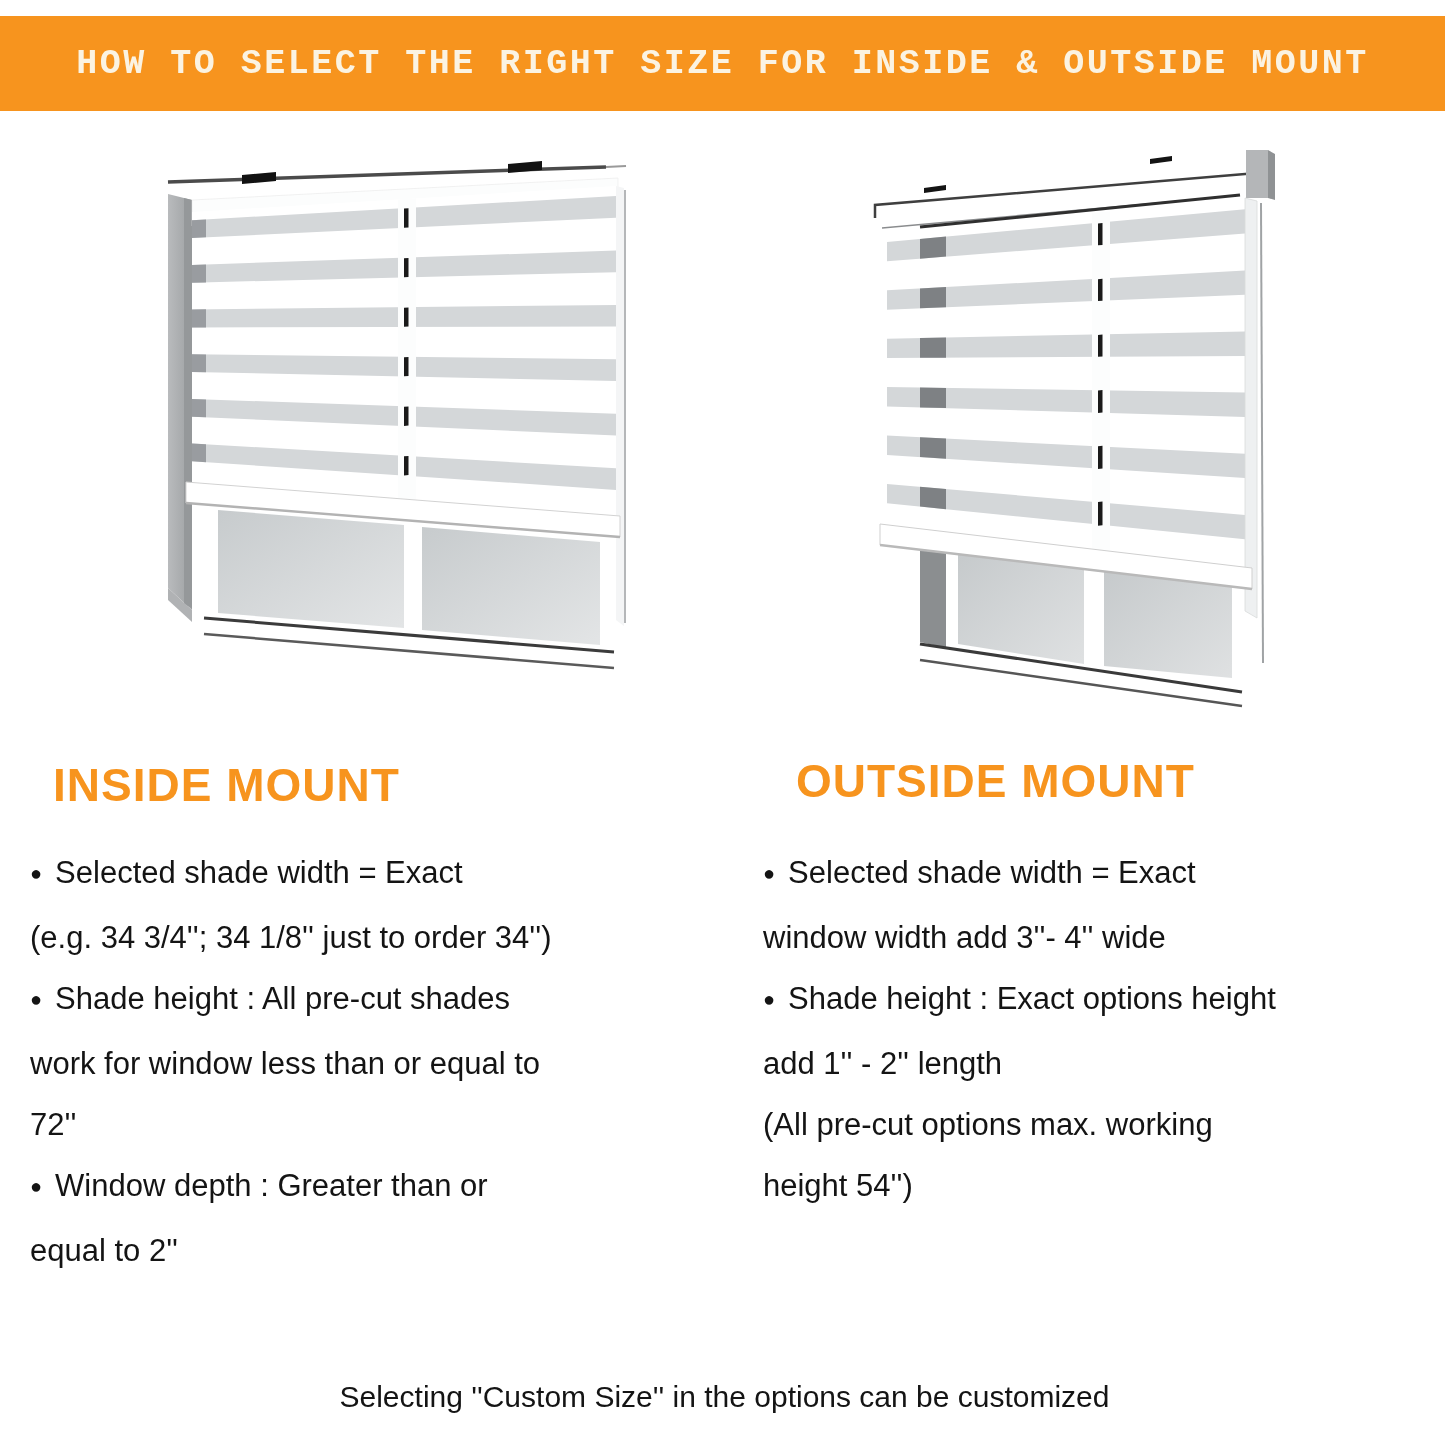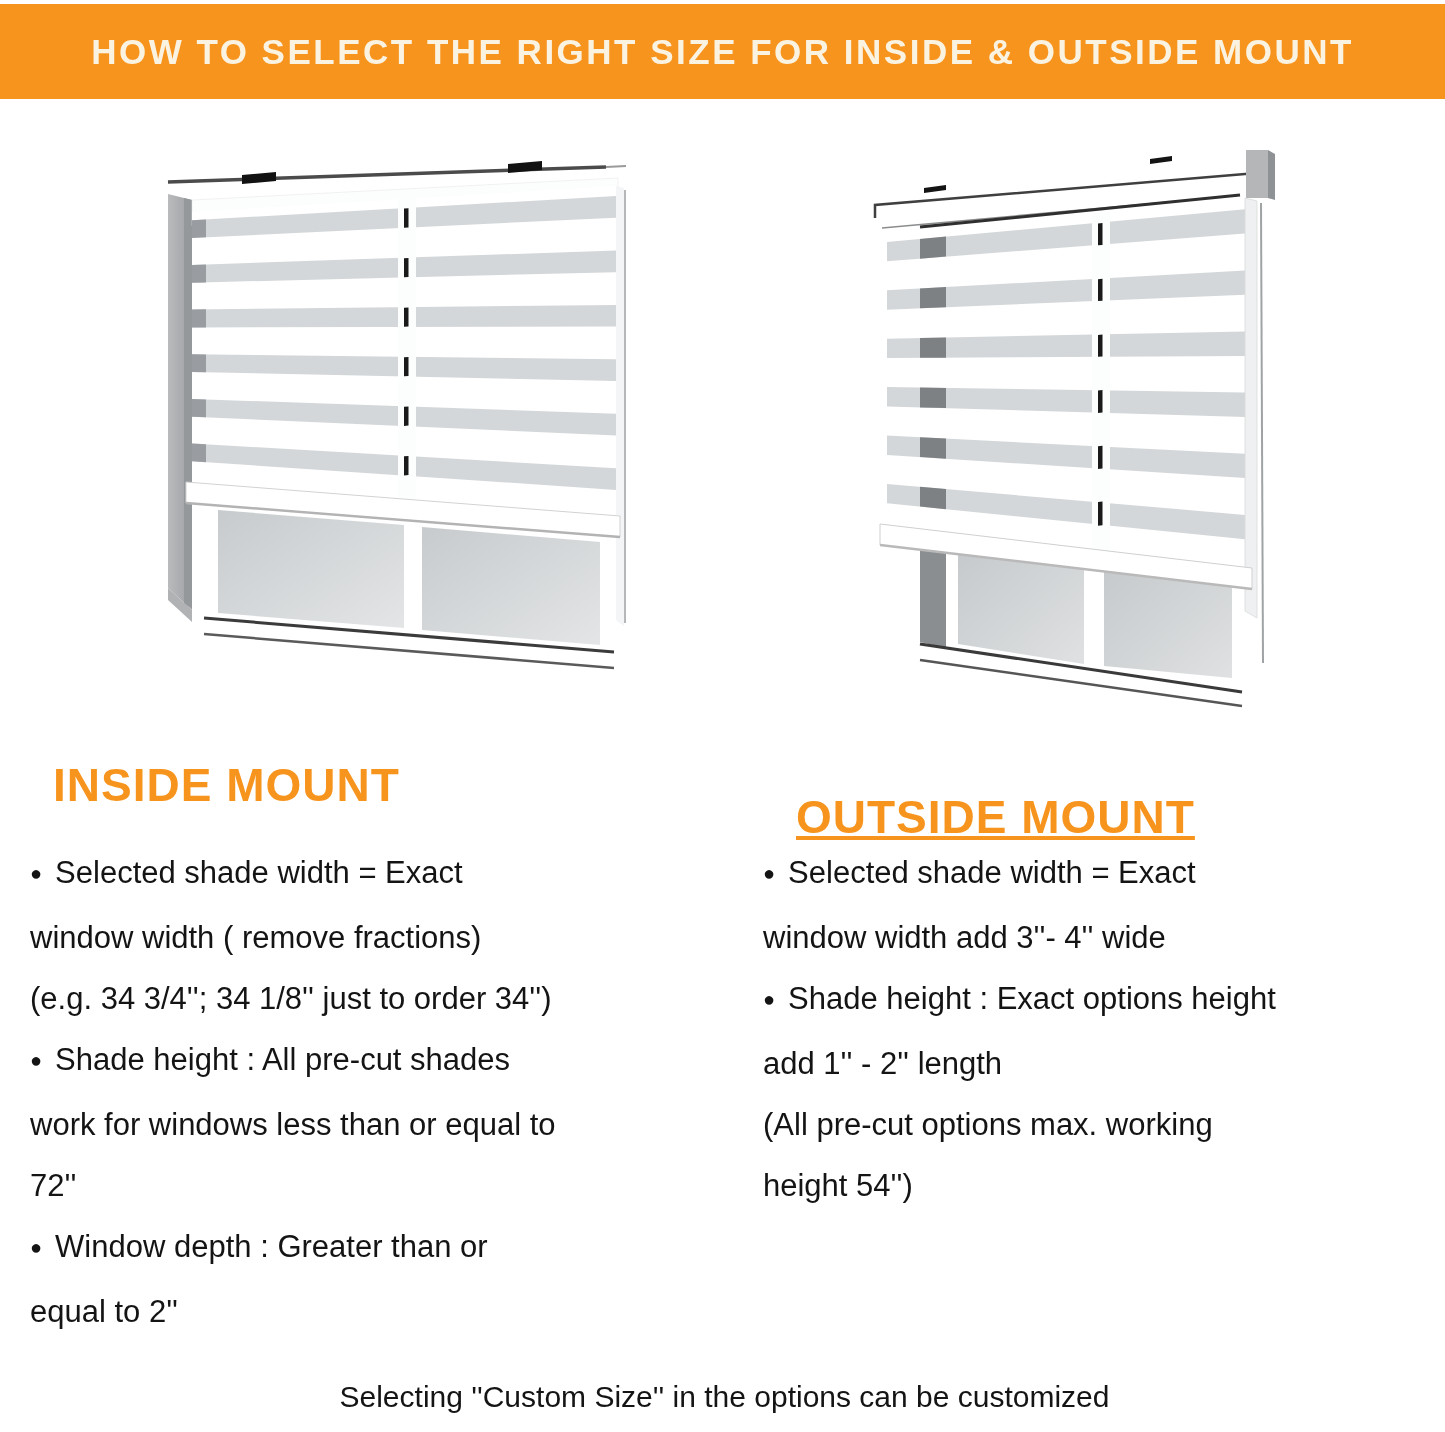--- a/index.html
+++ b/index.html
@@ -2,39 +2,39 @@
 <html><head>
 <meta charset="utf-8">
 <style>
   html,body{margin:0;padding:0;}
   body{
     width:1445px;height:1432px;position:relative;overflow:hidden;
     background:#ffffff;font-family:"Liberation Sans", sans-serif;
   }
   
   .banner{
-    position:absolute;left:0;top:4px;width:1445px;height:95px;
-    background:#F7941E;display:flex;align-items:center;justify-content:center;
+    position:absolute;left:0;top:16px;width:1445px;height:95px;
+    background:#F7941E;display:flex;align-items:center;justify-content:center;font-family:Liberation Mono, monospace;
   }
   .banner h1{
     margin:0;color:#FBF3E2;font-size:35px;font-weight:bold;
     letter-spacing:2.5px;white-space:nowrap;
   }
   
   .scene{position:absolute;}
   .scene svg{display:block;width:100%;height:100%;}
   .scene-inside{left:158px;top:158px;width:470px;height:535px;}
   .scene-outside{left:862px;top:148px;width:420px;height:570px;}
   
   .col-heading{
     position:absolute;margin:8px;color:#F7941E;
     font-size:46px;font-weight:bold;letter-spacing:1px;white-space:nowrap;
   }
   .heading-inside{left:45px;top:750px;}
-  .heading-outside{left:788px;top:782px;text-decoration:underline;}
+  .heading-outside{left:788px;top:746px;}
   
   .bullet-list{
     position:absolute;font-size:31px;line-height:61px;color:#141414;
   }
   .list-inside{left:30px;top:842px;width:700px;}
   .list-outside{left:763px;top:842px;width:660px;}
   .bullet-line{display:block;white-space:nowrap;}
   .marker{font-size:20px;margin-right:13px;position:relative;top:-3px;}
   
   .footer-note{
@@ -195,26 +195,25 @@
   </g>
 </svg>
 </div>
 
 <h2 class="col-heading heading-inside">INSIDE MOUNT</h2>
 <h2 class="col-heading heading-outside">OUTSIDE MOUNT</h2>
 
 <div class="bullet-list list-inside">
   <div>
     <span class="bullet-line"><span class="marker">●</span><span>Selected shade width = Exact</span></span>
-    <span class="bullet-line">window width ( remove fractions)</span>
     <span class="bullet-line">(e.g. 34 3/4''; 34 1/8'' just to order 34'')</span>
   </div>
   <div>
     <span class="bullet-line"><span class="marker">●</span><span>Shade height : All pre-cut shades</span></span>
-    <span class="bullet-line">work for windows less than or equal to</span>
+    <span class="bullet-line">work for window less than or equal to</span>
     <span class="bullet-line">72''</span>
   </div>
   <div>
     <span class="bullet-line"><span class="marker">●</span><span>Window depth : Greater than or</span></span>
     <span class="bullet-line">equal to 2''</span>
   </div>
 </div>
 
 <div class="bullet-list list-outside">
   <div>

